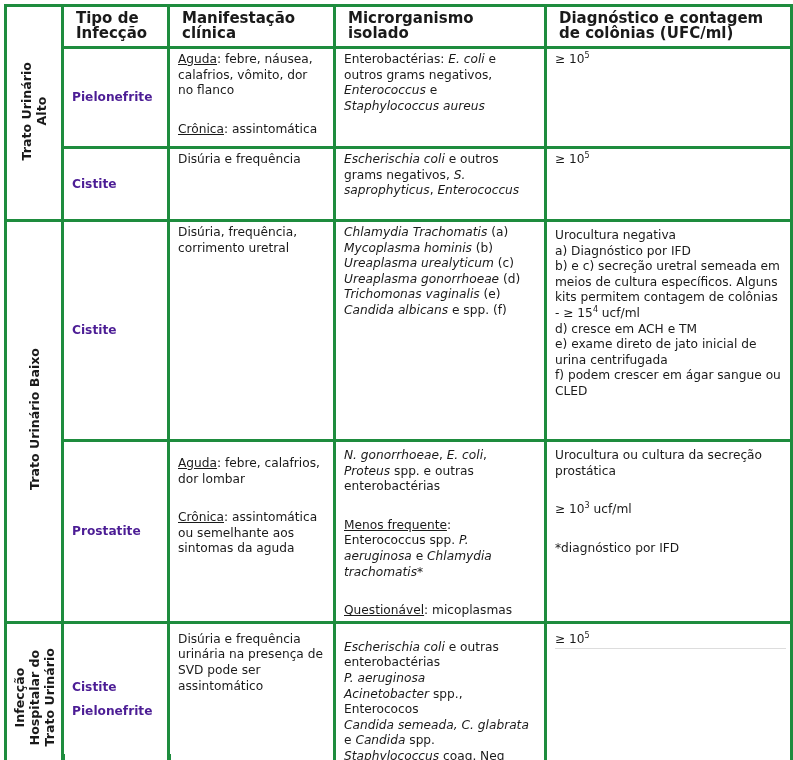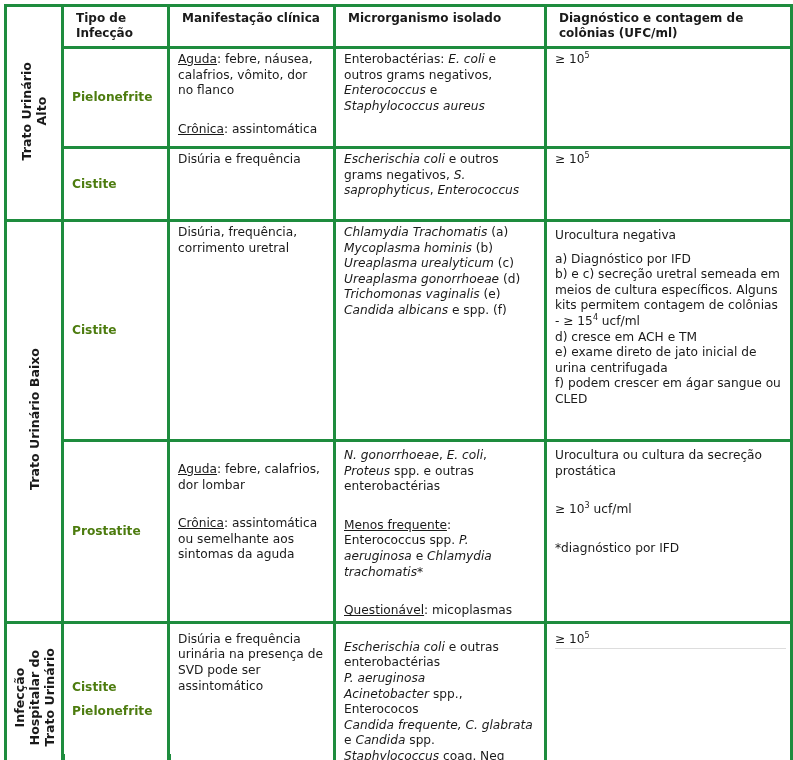--- a/index.html
+++ b/index.html
@@ -1,27 +1,27 @@
 <!DOCTYPE html>
 <html><head>
 <meta charset="utf-8">
 <style>
   html, body { margin: 0; padding: 0; background: #ffffff; }
   body { width: 793px; height: 760px; overflow: hidden; position: relative;
          font-family: "DejaVu Sans", sans-serif; color: #1a1a1a; }
   .tbl { position: absolute; left: 4px; top: 4px; border-collapse: collapse; table-layout: fixed; }
   .tbl td, .tbl th { border: 3px solid #1e8c3e; vertical-align: top; padding: 3px 8px 2px 8px;
          font-size: 12.2px; line-height: 15.6px; text-align: left; }
-  .tbl th { font-weight: bold; font-size: 12px; line-height: 15px; padding-top: 4px; padding-left: 12px; }
+  .tbl th { font-weight: bold; font-size: 15px; line-height: 15px; padding-top: 4px; padding-left: 12px; }
   col.c0 { width: 57px; } col.c1 { width: 106px; } col.c2 { width: 166px; }
   col.c3 { width: 211px; } col.c4 { width: 246px; }
   .section { vertical-align: middle !important; text-align: center !important; padding: 0 !important; }
   .vert { writing-mode: vertical-rl; transform: rotate(180deg); font-weight: bold; font-size: 12.6px;
           line-height: 15px; display: inline-block; white-space: pre-line; text-align: center; }
-  .type { vertical-align: middle !important; color: #4d7c0f; font-weight: bold; font-size: 12.6px; }
+  .type { vertical-align: middle !important; color: #4c1d95; font-weight: bold; font-size: 12.6px; }
   .type div + div { margin-top: 8px; }
   .u { text-decoration: underline; }
   .i { font-style: italic; }
   .gap { margin-top: 23px; }
   sup { font-size: 8px; line-height: 0; vertical-align: super; }
   .divline { border-bottom: 1px solid #dddddd; padding-bottom: 1px; margin-right: -4px; }
   .tail { position: absolute; top: 754px; width: 3px; height: 6px; background: #1e8c3e; }
 </style>
 </head>
 <body>
@@ -72,31 +72,31 @@
     <td>
       <div><span class="i">Chlamydia Trachomatis</span><span> (a)</span></div>
       <div><span class="i">Mycoplasma hominis</span><span> (b)</span></div>
       <div><span class="i">Ureaplasma urealyticum</span><span> (c)</span></div>
       <div><span class="i">Ureaplasma gonorrhoeae</span><span> (d)</span></div>
       <div><span class="i">Trichomonas vaginalis</span><span> (e)</span></div>
       <div><span class="i">Candida albicans</span><span> e spp. (f)</span></div>
     </td>
     <td style="padding-top:6px">
       <div>Urocultura negativa</div>
-      <div style="margin-top:8px">a) Diagnóstico por IFD</div>
+      <div style="margin-top:0">a) Diagnóstico por IFD</div>
       <div><span>b) e c) secreção uretral semeada em meios de cultura específicos. Alguns kits permitem contagem de colônias - ≥ 15</span><sup>4</sup><span> ucf/ml</span></div>
       <div>d) cresce em ACH e TM</div>
       <div>e) exame direto de jato inicial de urina centrifugada</div>
       <div>f) podem crescer em ágar sangue ou CLED</div>
     </td>
   </tr>
 
   <tr style="height:160px">
     <td class="type">Prostatite</td>
-    <td style="padding-top:20px">
+    <td style="padding-top:14px">
       <div><span class="u">Aguda</span><span>: febre, calafrios, dor lombar</span></div>
       <div class="gap"><span class="u">Crônica</span><span>: assintomática ou semelhante aos sintomas da aguda</span></div>
     </td>
     <td style="padding-top:6px">
       <div><span class="i">N. gonorrhoeae</span><span>, </span><span class="i">E. coli</span><span>, </span><span class="i">Proteus</span><span> spp. e outras enterobactérias</span></div>
       <div class="gap"><span class="u">Menos frequente</span><span>: Enterococcus spp. </span><span class="i">P. aeruginosa</span><span> e </span><span class="i">Chlamydia trachomatis</span><span>*</span></div>
       <div class="gap"><span class="u">Questionável</span><span>: micoplasmas</span></div>
     </td>
     <td style="padding-top:6px">
       <div>Urocultura ou cultura da secreção prostática</div>
@@ -114,21 +114,21 @@
     <td class="type">
       <div>Cistite</div>
       <div>Pielonefrite</div>
     </td>
     <td style="padding-top:8px">Disúria e frequência urinária na presença de SVD pode ser assintomático</td>
     <td style="padding-top:16px">
       <div><span class="i">Escherischia coli</span><span> e outras enterobactérias</span></div>
       <div class="i">P. aeruginosa</div>
       <div><span class="i">Acinetobacter</span><span> spp.,</span></div>
       <div>Enterococos</div>
-      <div><span class="i">Candida frequente, C. glabrata</span><span> e </span><span class="i">Candida</span><span> spp.</span></div>
+      <div><span class="i">Candida semeada, C. glabrata</span><span> e </span><span class="i">Candida</span><span> spp.</span></div>
       <div><span class="i">Staphylococcus</span><span> coag. Neg</span></div>
     </td>
     <td style="padding-top:8px">
       <div class="divline"><span>≥ 10</span><sup>5</sup></div>
     </td>
   </tr>
 </tbody>
   </table>
 
 <div class="tail" style="left:62px"></div>

